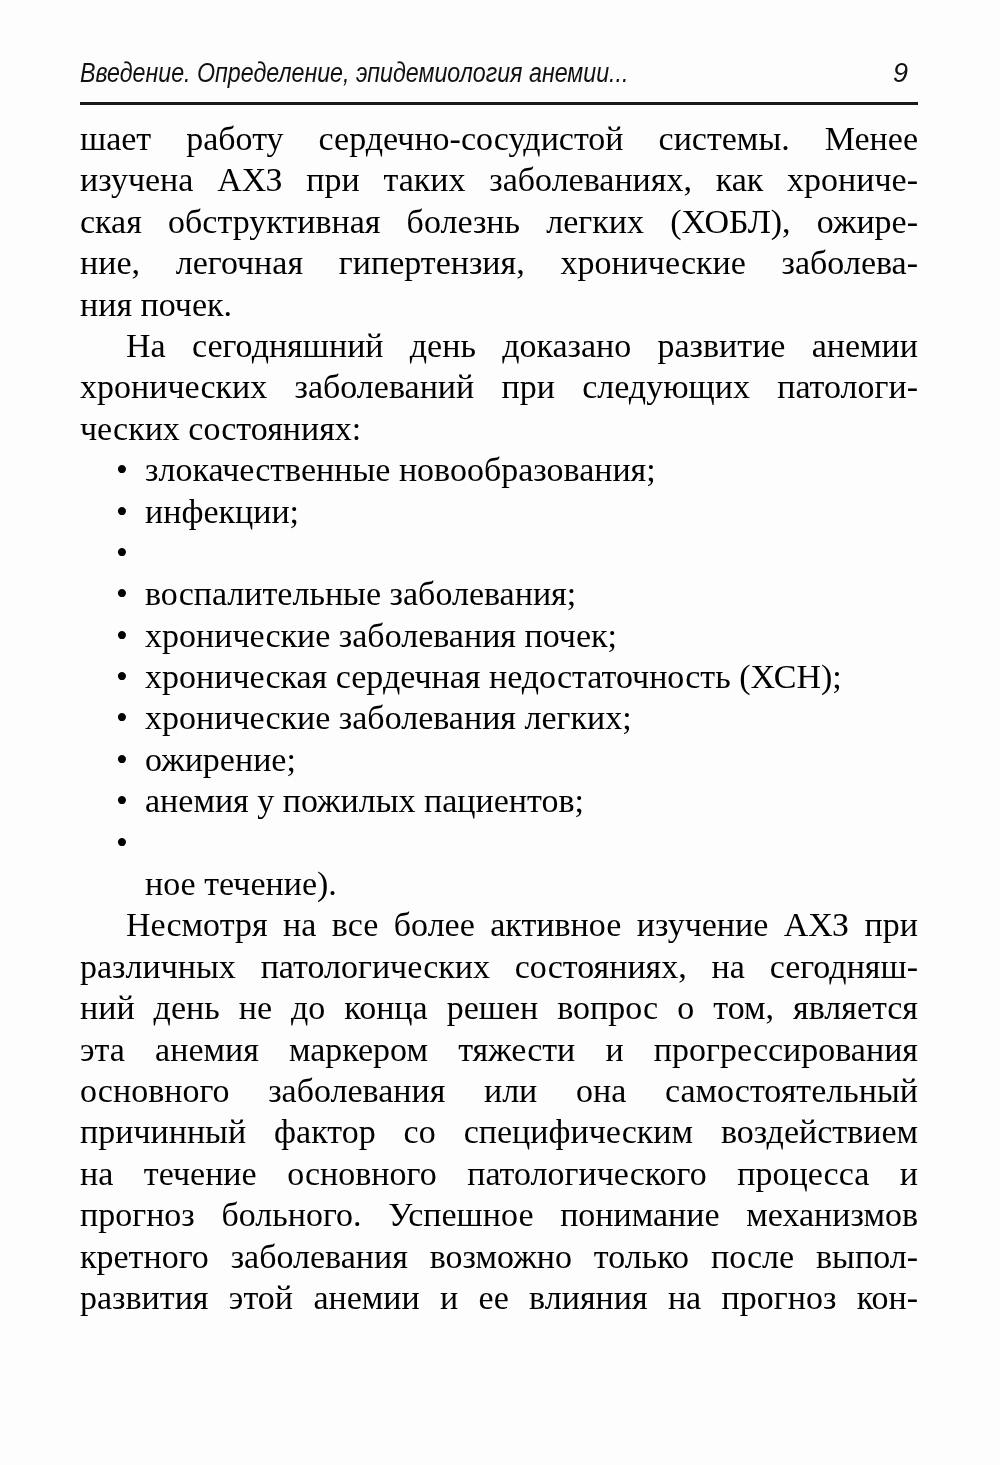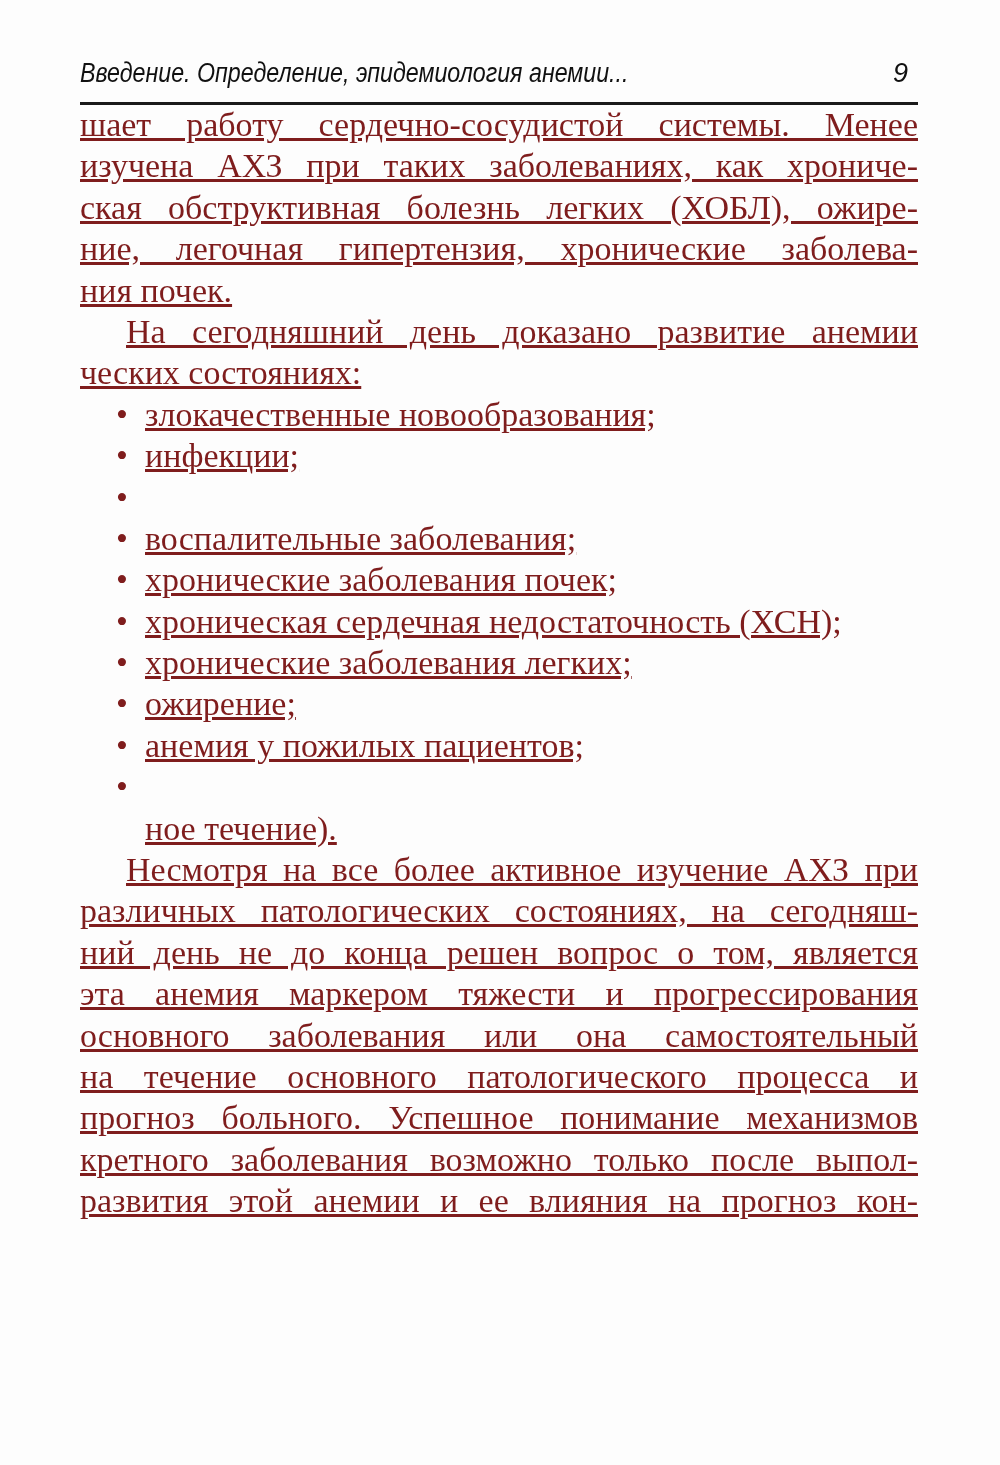--- a/index.html
+++ b/index.html
@@ -12,24 +12,23 @@
     font-size: 27px; color: #111; transform: scaleX(0.86); transform-origin: left top;
     white-space: nowrap; letter-spacing: 0;
   }
   .header-page {
     position: absolute; right: 10px; top: 0;
     font-family: "Liberation Sans", sans-serif; font-style: italic;
     font-size: 27px; color: #111;
   }
   .rule { position: absolute; top: 102px; left: 0; width: 838px; height: 3px; background: #1a1a1a; }
   .text {
-    position: absolute; top: 104px; left: 0; width: 838px;
+    position: absolute; top: 118px; left: 0; width: 838px;
     font-family: "Liberation Serif", serif; font-size: 34px; line-height: 41.4px;
-    color: #7f1d1d;
-    text-decoration: underline;
+    color: #000000;
   }
   .line { display: block; white-space: nowrap; height: 41.4px; }
   .just { text-align: justify; text-align-last: justify; white-space: normal; }
   .indent { padding-left: 46px; }
   .bullet-line { padding-left: 36px; position: relative; }
   .bullet-line .dot { position: absolute; left: 36px; top: 0; }
   .bullet-line .btxt { padding-left: 29px; }
   .cont { padding-left: 65px; }
 </style>
 </head>
@@ -46,20 +45,21 @@
     <div>
       <span class="line just">шает работу сердечно-сосудистой системы. Менее</span>
       <span class="line just">изучена АХЗ при таких заболеваниях, как хрониче-</span>
       <span class="line just">ская обструктивная болезнь легких (ХОБЛ), ожире-</span>
       <span class="line just">ние, легочная гипертензия, хронические заболева-</span>
       <span class="line">ния почек.</span>
     </div>
 
     <div>
       <span class="line just indent">На сегодняшний день доказано развитие анемии</span>
+      <span class="line just">хронических заболеваний при следующих патологи-</span>
       <span class="line">ческих состояниях:</span>
     </div>
 
     <div>
       <span class="line bullet-line"><span class="dot">•</span><span class="btxt">злокачественные новообразования;</span></span>
       <span class="line bullet-line"><span class="dot">•</span><span class="btxt">инфекции;</span></span>
       <span class="line bullet-line"><span class="dot">•</span></span>
       <span class="line bullet-line"><span class="dot">•</span><span class="btxt">воспалительные заболевания;</span></span>
       <span class="line bullet-line"><span class="dot">•</span><span class="btxt">хронические заболевания почек;</span></span>
       <span class="line bullet-line"><span class="dot">•</span><span class="btxt">хроническая сердечная недостаточность (ХСН);</span></span>
@@ -69,19 +69,20 @@
       <span class="line bullet-line"><span class="dot">•</span></span>
       <span class="line cont">ное течение).</span>
     </div>
 
     <div>
       <span class="line just indent">Несмотря на все более активное изучение АХЗ при</span>
       <span class="line just">различных патологических состояниях, на сегодняш-</span>
       <span class="line just">ний день не до конца решен вопрос о том, является</span>
       <span class="line just">эта анемия маркером тяжести и прогрессирования</span>
       <span class="line just">основного заболевания или она самостоятельный</span>
+      <span class="line just">причинный фактор со специфическим воздействием</span>
       <span class="line just">на течение основного патологического процесса и</span>
       <span class="line just">прогноз больного. Успешное понимание механизмов</span>
       <span class="line just">кретного заболевания возможно только после выпол-</span>
       <span class="line just">развития этой анемии и ее влияния на прогноз кон-</span>
     </div>
   </div>
 </div>
 
 </body></html>

